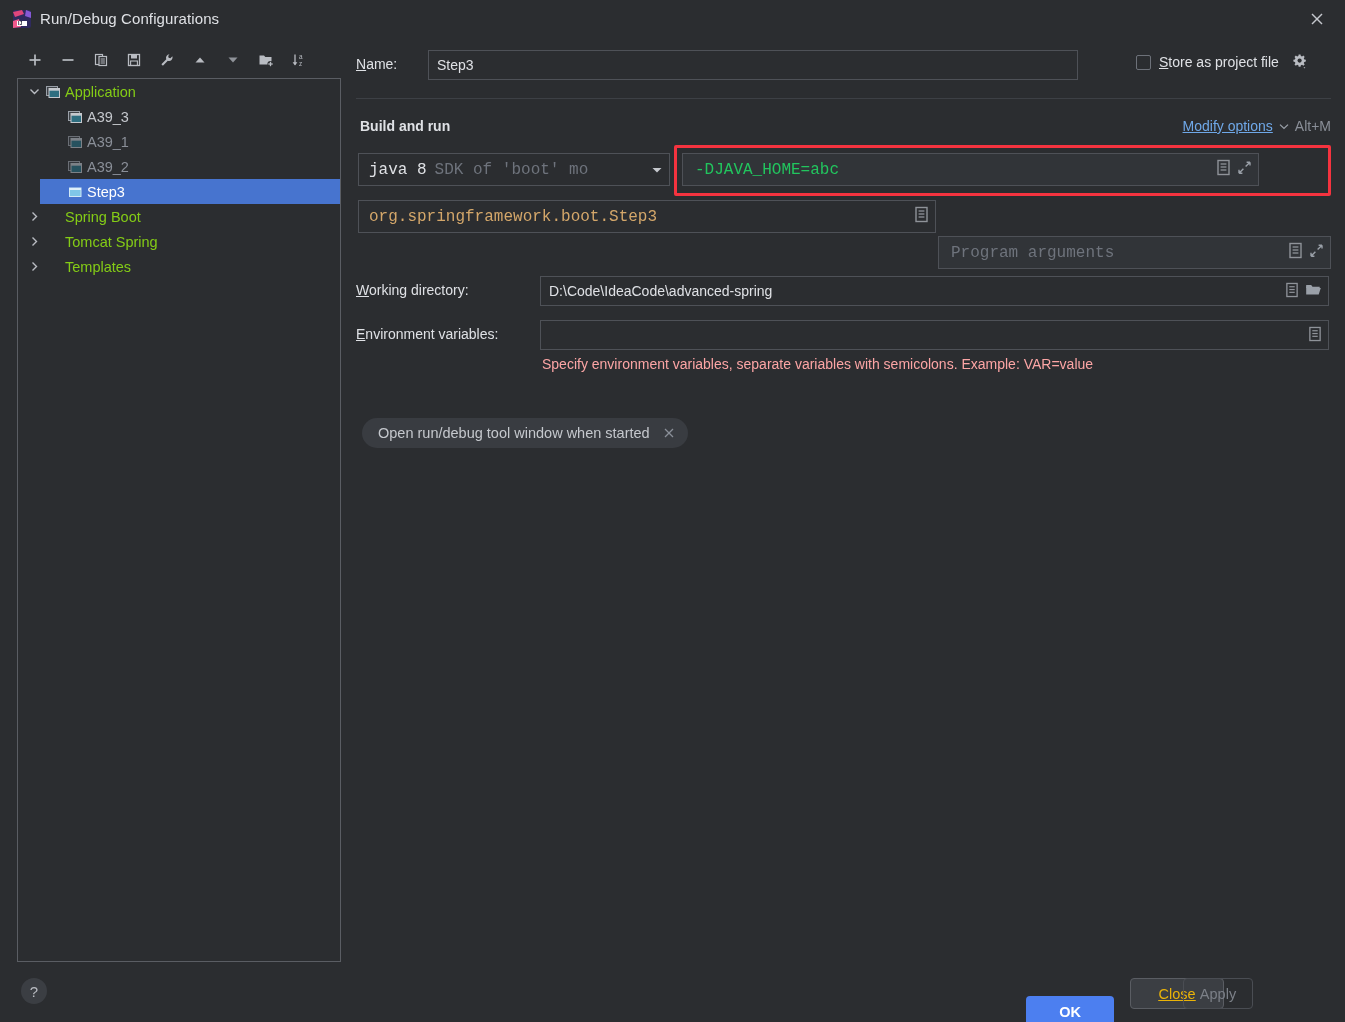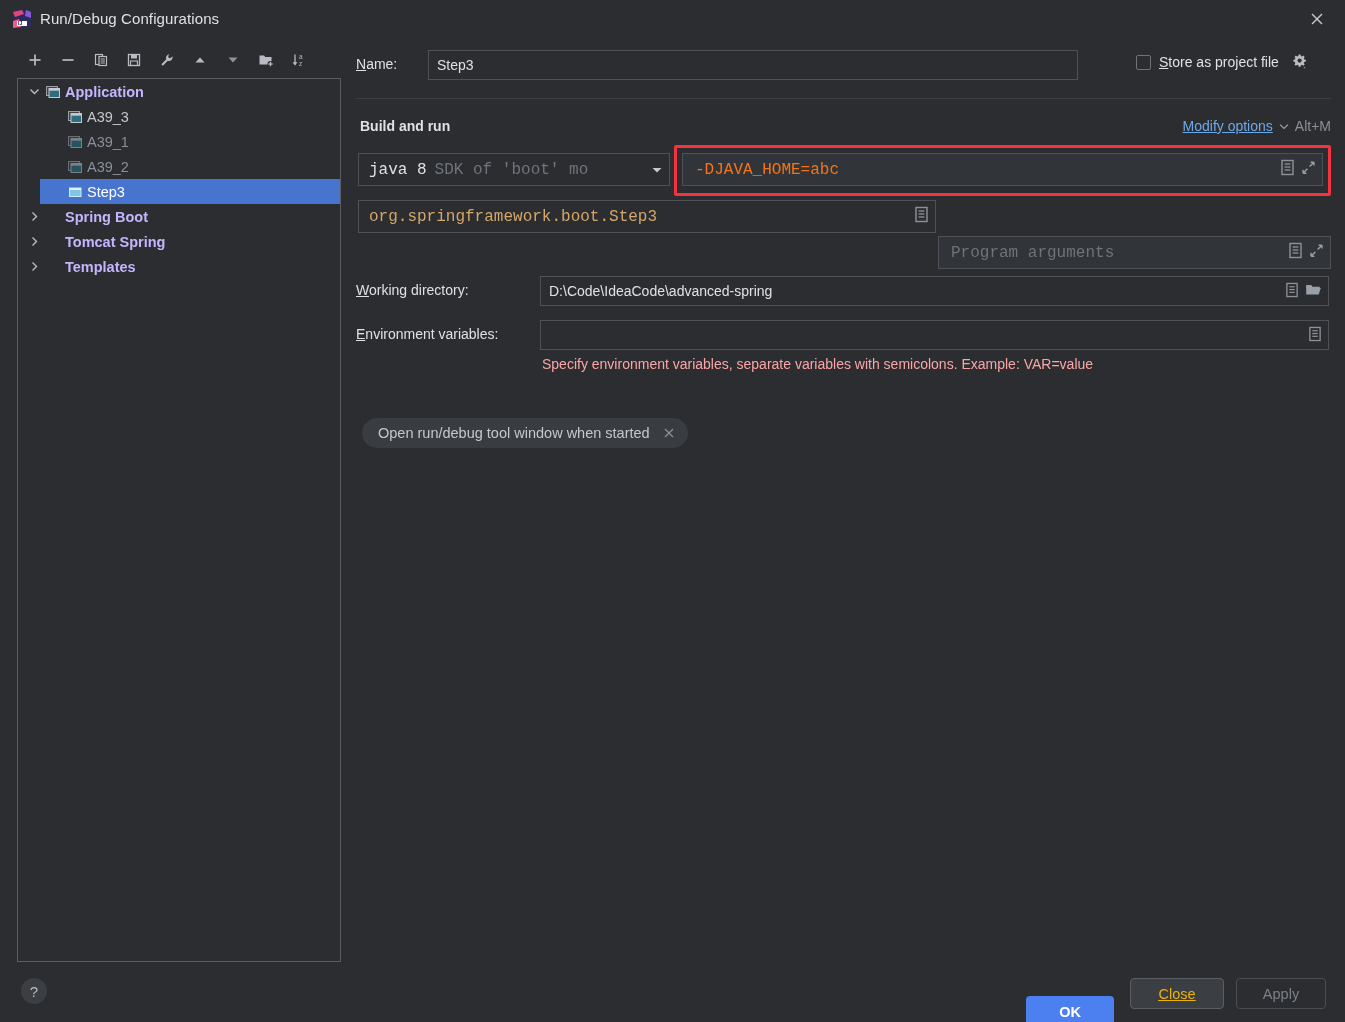--- a/index.html
+++ b/index.html
@@ -66,21 +66,21 @@
     width: 20px; height: 20px;
     display: flex; align-items: center; justify-content: center;
     flex: 0 0 20px;
   }
   .tree-ico {
     width: 18px; height: 18px; flex: 0 0 18px;
     display: flex; align-items: center; justify-content: center;
     margin-right: 3px;
   }
   .tree-label { font-size: 14.5px; }
-  .tree-label.bold { font-weight: bold; color: #c4b5fd; }
+  .tree-label.bold { font-weight: normal; color: #84cc16; }
   .tree-label.child { color: #c5c8cd; }
   .tree-label.dim { color: #8a8f98; }
   .tree-label.sel { color: #ffffff; }
   .indent { margin-left: 22px; }
 
   
   .right { position: absolute; left: 356px; top: 0; width: 989px; height: 1022px; }
 
   .lbl { font-size: 14px; color: #dfe1e5; }
   .lbl u { text-decoration: underline; }
@@ -149,27 +149,27 @@
 
   .highlight-box {
     position: absolute; left: 318px; top: -8px;
     width: 657px; height: 51px;
     border: 3px solid #f5333f;
     border-radius: 2px;
     pointer-events: none;
   }
   .vm-field {
     position: absolute; left: 326px; top: 0;
-    width: 641px; height: 33px;
+    width: 577px; height: 33px;
     background: #313438;
     border: 1px solid #4e5157;
     display: flex; align-items: center;
     padding: 0 6px 0 12px;
     font-family: "Liberation Mono", monospace;
-    font-size: 16px; color: #f97316;
+    font-size: 16px; color: #22c55e;
     overflow: hidden;
   }
   .fld-icons { margin-left: auto; display: flex; align-items: center; gap: 6px; }
 
   
   .row-main { position: absolute; left: 0px; top: 200px; width: 975px; height: 33px; }
   .mainclass-field {
     position: absolute; left: 2px; top: 0;
     width: 578px; height: 33px;
     background: #2b2d30;
@@ -252,21 +252,21 @@
   }
   #ok-button {
     left: 1026px; width: 88px;
     background: #4c7ff0; color: #ffffff; font-weight: bold; margin-top: 18px;
   }
   #close-button {
     left: 1130px; width: 94px;
     background: #3b3e43; border-color: #5a5d63; color: #eab308; text-decoration: underline;
   }
   #apply-button {
-    left: 1236px; width: 90px;
+    left: 1183px; width: 70px;
     background: transparent; border-color: #4a4d53; color: #7c8088;
   }
   .mn { text-decoration: underline; }
 </style>
 </head>
 <body>
 
 <div class="dialog">
 
   <div class="titlebar">

